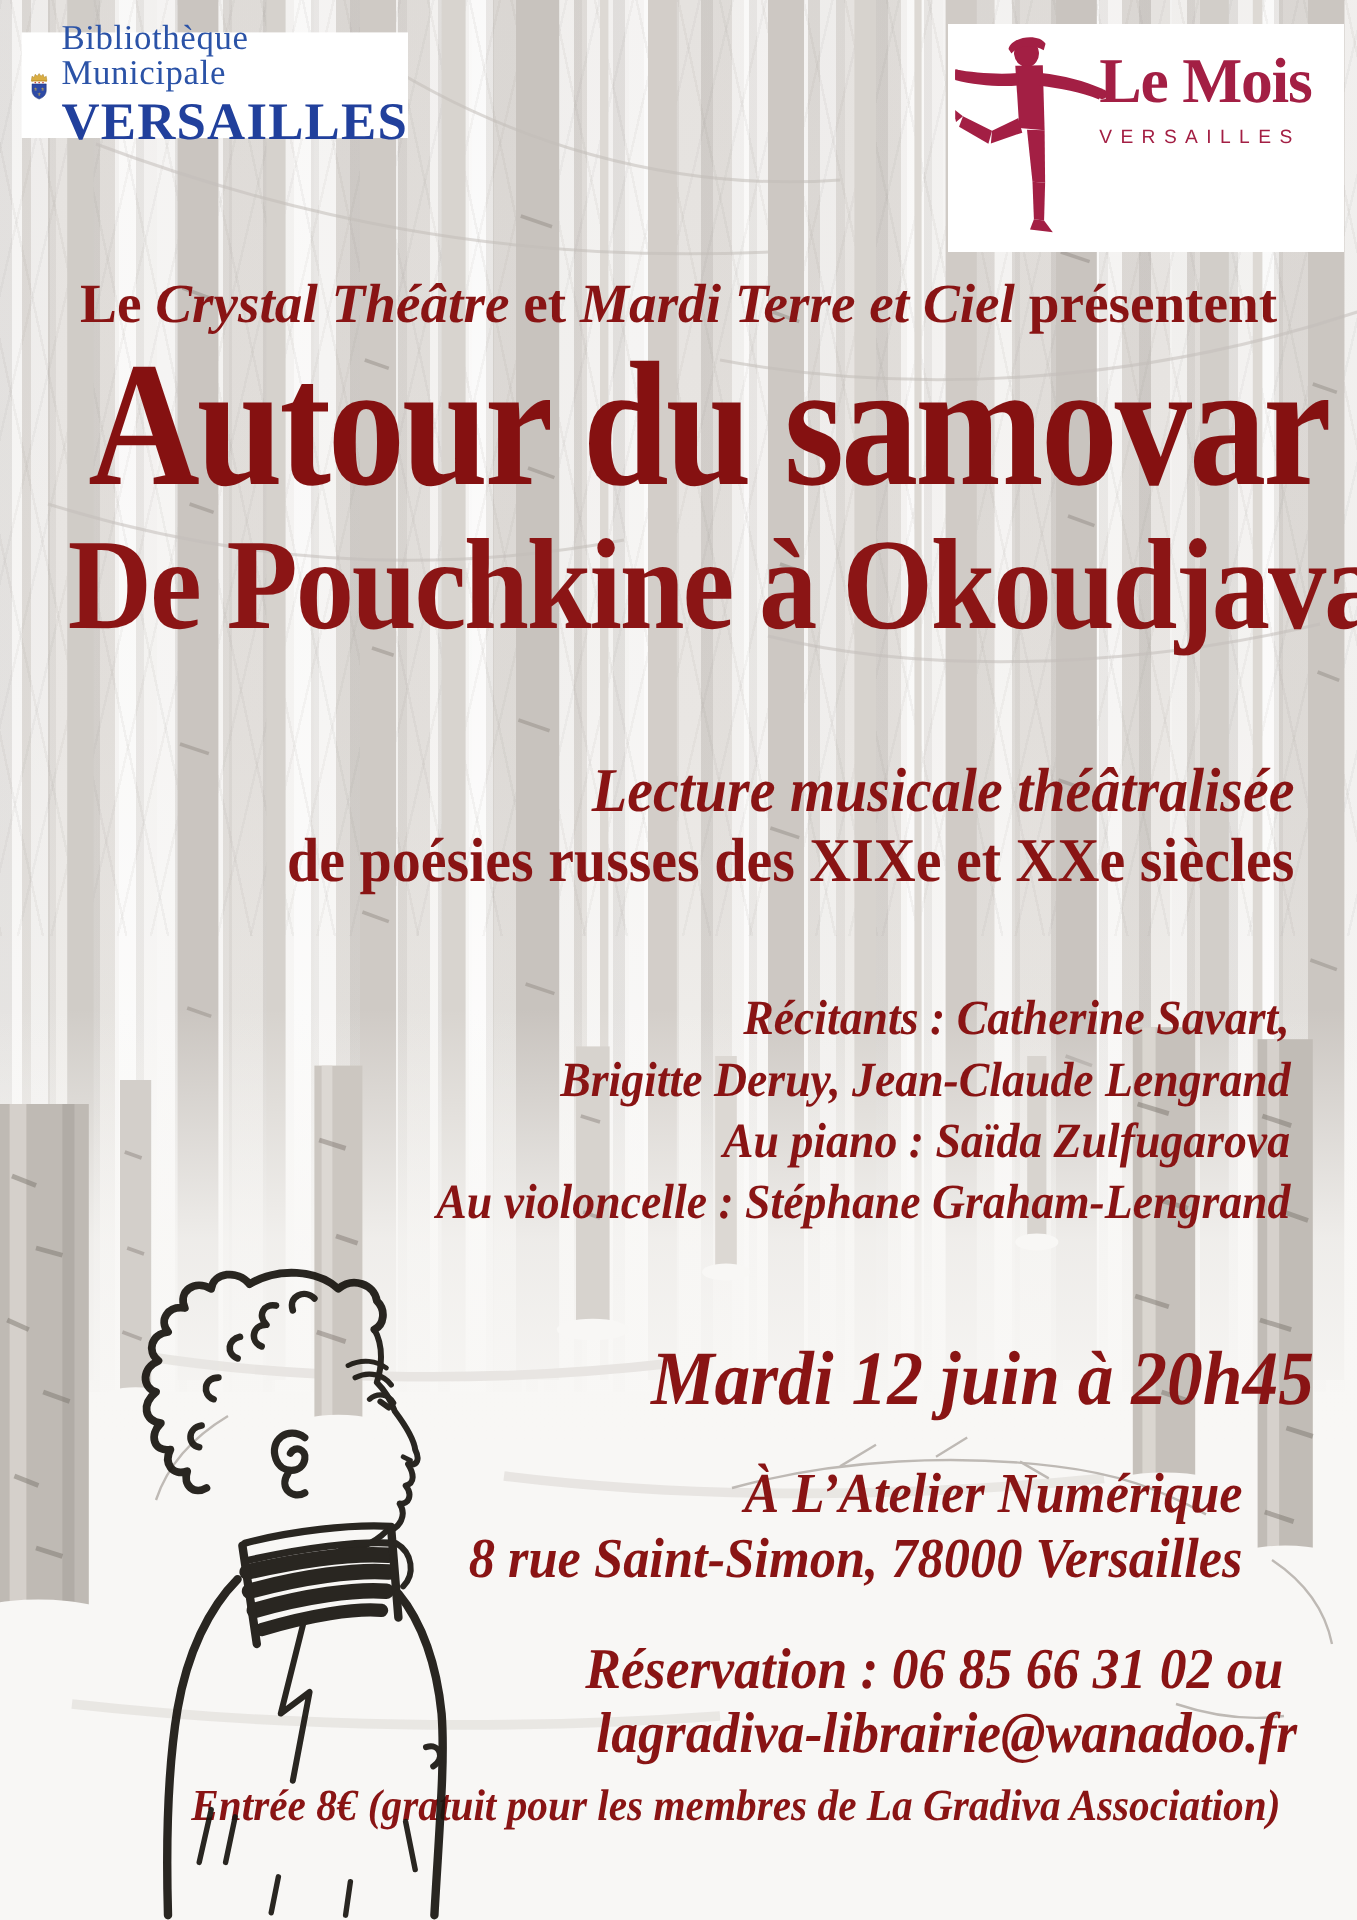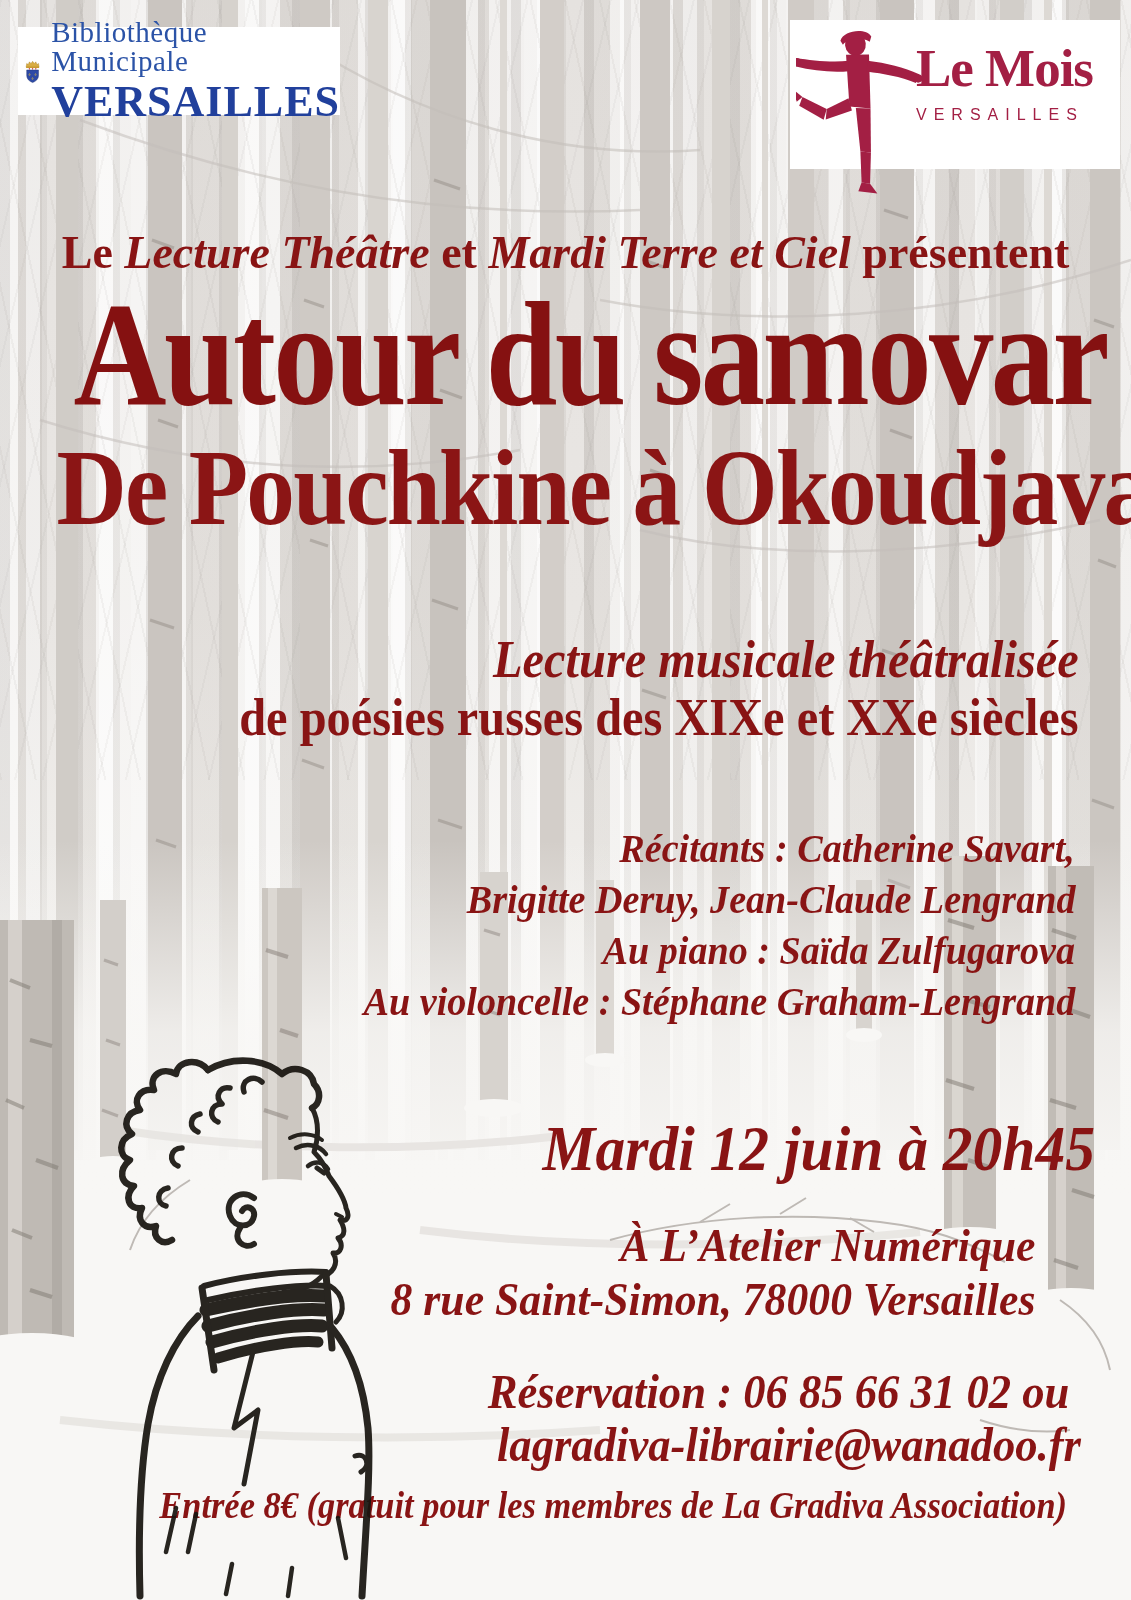--- a/index.html
+++ b/index.html
@@ -33,21 +33,21 @@
 
   
   .logo-lib{
     position:absolute; left:18px; top:27px; width:322px; height:88px;
     background:#ffffff; display:flex; align-items:center; gap:10px; padding-left:6px; box-sizing:border-box;
   }
   .lib-text{line-height:1;}
   .lib1{font-size:29px;color:#2b53a7;letter-spacing:.5px;margin-bottom:4px;}
   .lib2{font-size:44px;color:#21409c;font-weight:bold;letter-spacing:1px;}
   .logo-mm{
-    position:absolute; left:790px; top:20px; width:330px; height:149px; background:#ffffff;
+    position:absolute; left:790px; top:20px; width:330px; height:190px; background:#ffffff;
   }
   .mm-text{position:absolute;left:126px;top:22px;color:#a31f44;line-height:1;}
   .mm1,.mm2{font-size:53px;font-weight:bold;letter-spacing:-1px;}
   .mm2{margin-top:6px;}
   .mm3{font-family:"Liberation Sans","DejaVu Sans",sans-serif;font-size:16px;letter-spacing:7px;margin-top:12px;color:#a31f44;}
 
   
   .red{color:#891414;font-weight:bold;position:absolute;white-space:nowrap;}
   .ital{font-style:italic;}
   .ctr{left:0;width:100%;text-align:center;}
@@ -213,21 +213,21 @@
         <path d="M56,148 L64,150 L70,160 L52,156 Z"></path>
       </g>
     </svg>
     <div class="mm-text">
       <div class="mm1">Le Mois</div>
       <div class="mm3">VERSAILLES</div>
     </div>
   </div>
 
   <div class="red ctr presenter">
-    <span>Le </span><span class="ital">Lecture Théâtre</span><span> et </span><span class="ital">Mardi Terre et Ciel</span><span> présentent</span>
+    <span>Le </span><span class="ital">Crystal Théâtre</span><span> et </span><span class="ital">Mardi Terre et Ciel</span><span> présentent</span>
   </div>
 
   <div class="red ctr title">Autour du samovar</div>
   <div class="red ctr subtitle">De Pouchkine à Okoudjava</div>
 
   <div class="red rline ital desc1">Lecture musicale théâtralisée</div>
   <div class="red rline desc2">de poésies russes des XIXe et XXe siècles</div>
 
   <div class="red rline ital perf p1">Récitants : Catherine Savart,</div>
   <div class="red rline ital perf p2">Brigitte Deruy, Jean-Claude Lengrand</div>

